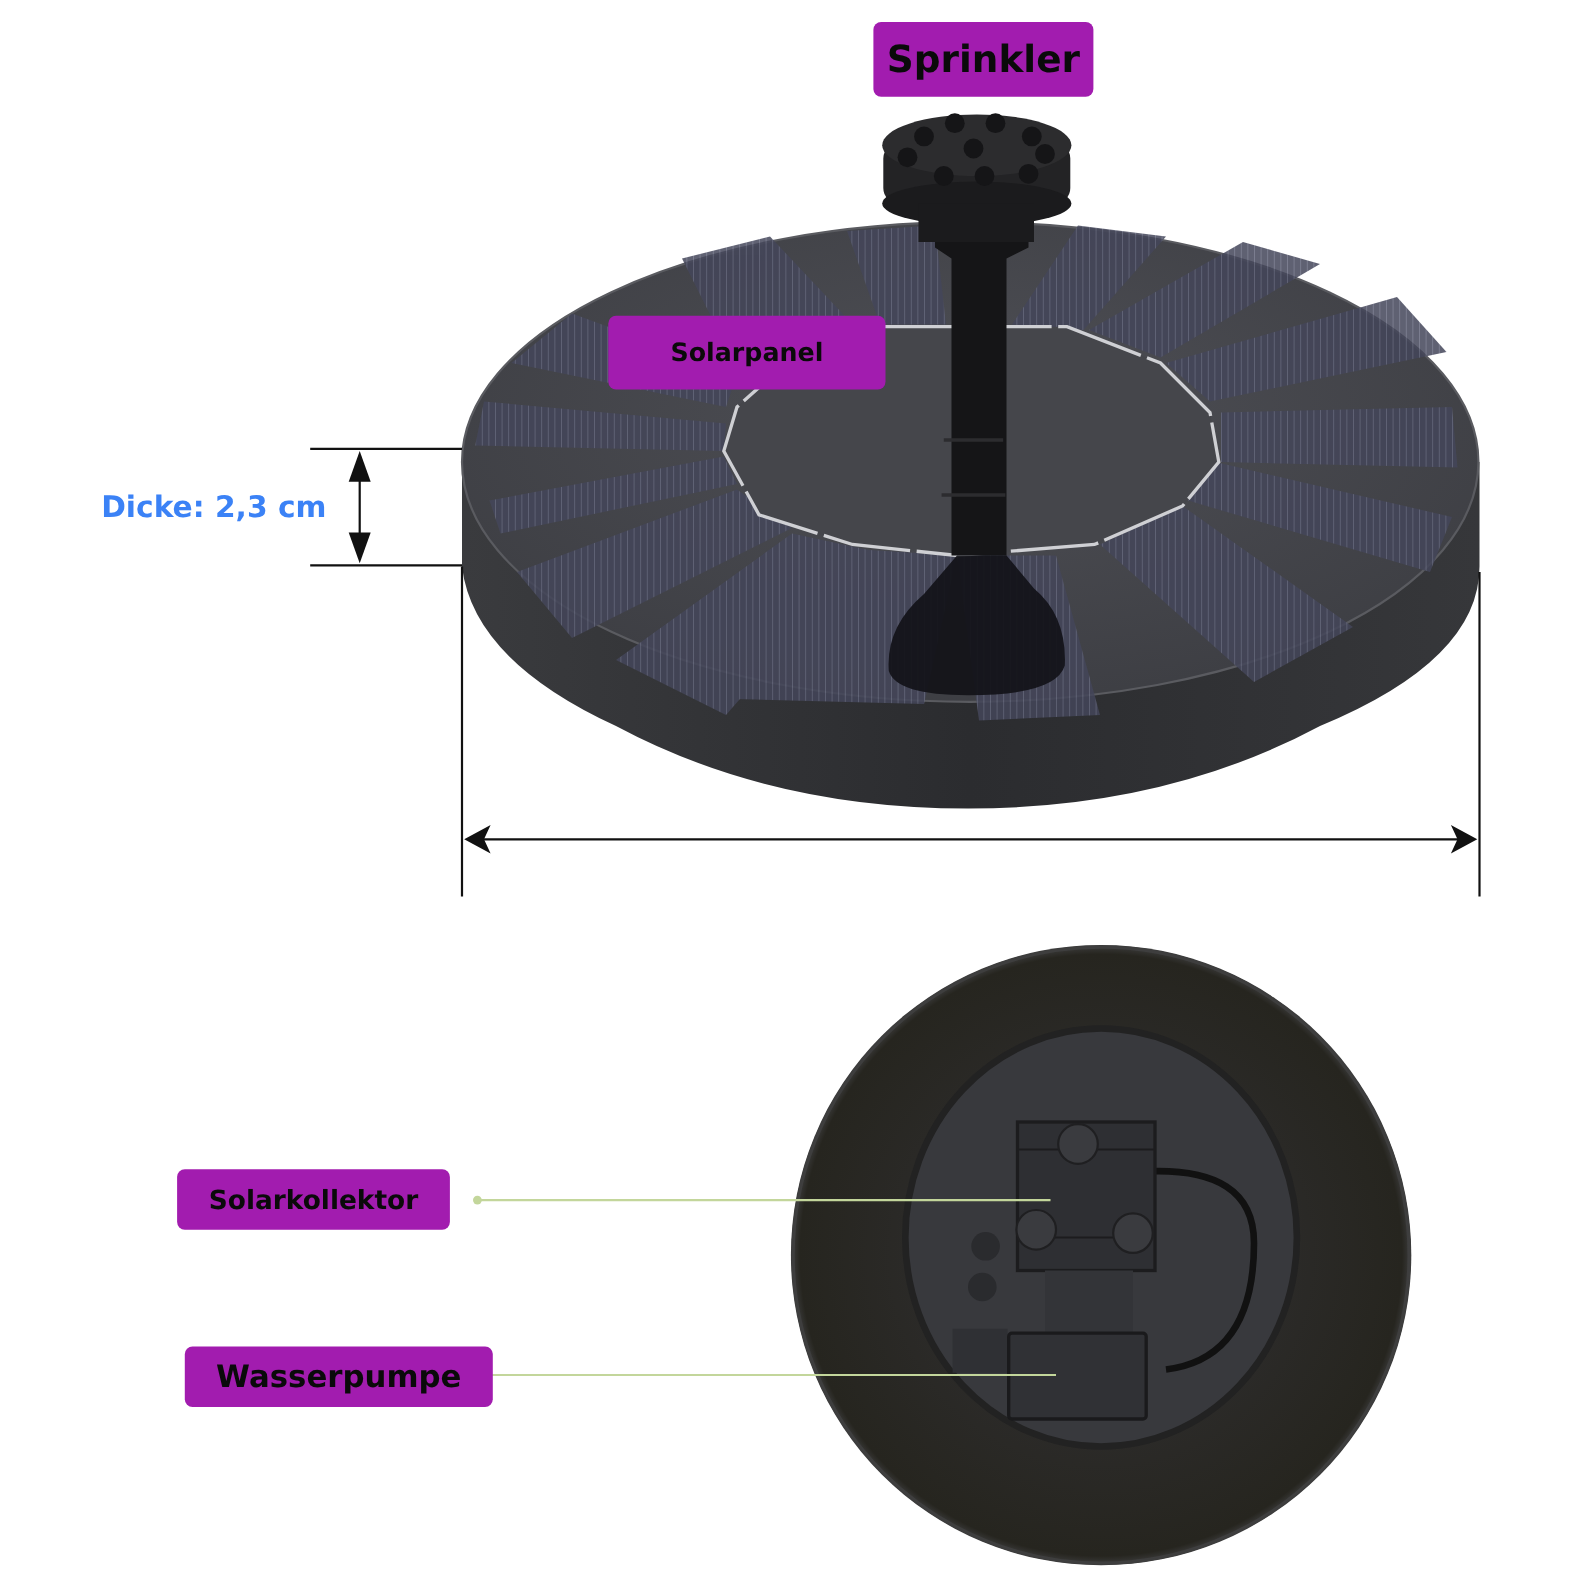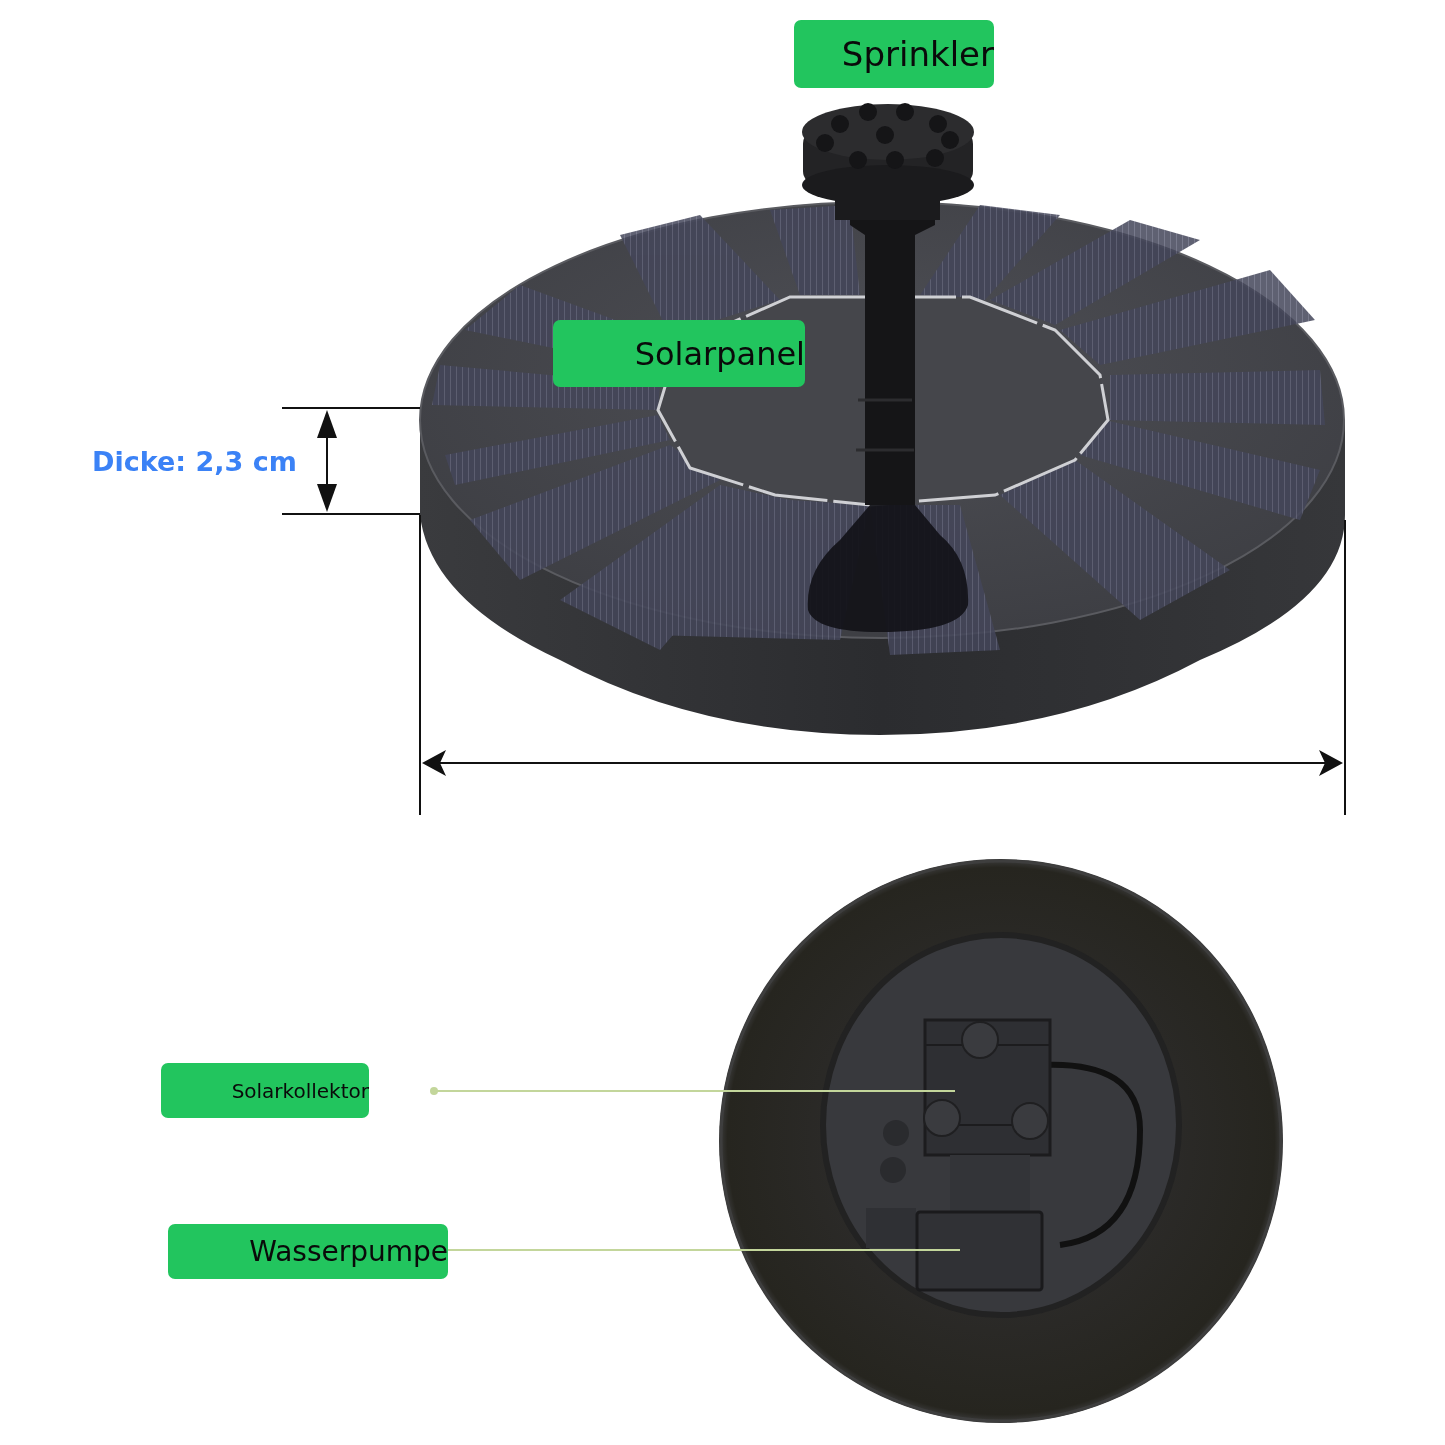--- a/index.html
+++ b/index.html
@@ -1,22 +1,22 @@
 <!DOCTYPE html>
 <html><head>
 <meta charset="utf-8">
 <style>
   html, body { margin: 0; padding: 0; background: #ffffff; }
   body { width: 1445px; height: 1445px; position: relative; overflow: hidden;
          font-family: "DejaVu Sans", "Liberation Sans", sans-serif; }
   .stage { position: absolute; left: 0; top: 0; width: 1445px; height: 1445px; }
   .label {
-    position: absolute; background: #22c55e; color: #0a0a0a;
-    font-weight: normal; border-radius: 7px; display: flex;
-    align-items: center; justify-content: flex-end; white-space: nowrap;
+    position: absolute; background: #a21caf; color: #0a0a0a;
+    font-weight: bold; border-radius: 7px; display: flex;
+    align-items: center; justify-content: center; white-space: nowrap;
   }
   .plain-text {
     position: absolute; color: #3b82f6; font-weight: bold; white-space: nowrap;
   }
   svg { position: absolute; left: 0; top: 0; }
 </style>
 </head>
 <body>
 
 <div class="stage">
@@ -142,27 +142,27 @@
       <line x1="434" y1="1091" x2="955" y2="1091"></line>
       <circle cx="434" cy="1250" r="4" stroke="none"></circle>
       <line x1="434" y1="1250" x2="960" y2="1250"></line>
     </g>
   </svg>
 
   <div class="label" style="left:794px; top:20px; width:200px; height:68px; font-size:34px;">
     <span>Sprinkler</span>
   </div>
 
-  <div class="label" style="left:553px; top:320px; width:252px; height:67px; font-size:32px;">
+  <div class="label" style="left:553px; top:287px; width:252px; height:67px; font-size:23px;">
     <span>Solarpanel</span>
   </div>
 
   <div class="plain-text" style="left:92px; top:446px; font-size:27px;">Dicke: 2,3 cm</div>
 
 
-  <div class="label" style="left:161px; top:1063px; width:208px; height:55px; font-size:20px;">
+  <div class="label" style="left:161px; top:1063px; width:248px; height:55px; font-size:24px;">
     <span>Solarkollektor</span>
   </div>
 
   <div class="label" style="left:168px; top:1224px; width:280px; height:55px; font-size:28px;">
     <span>Wasserpumpe</span>
   </div>
 </div>
 
 </body></html>

